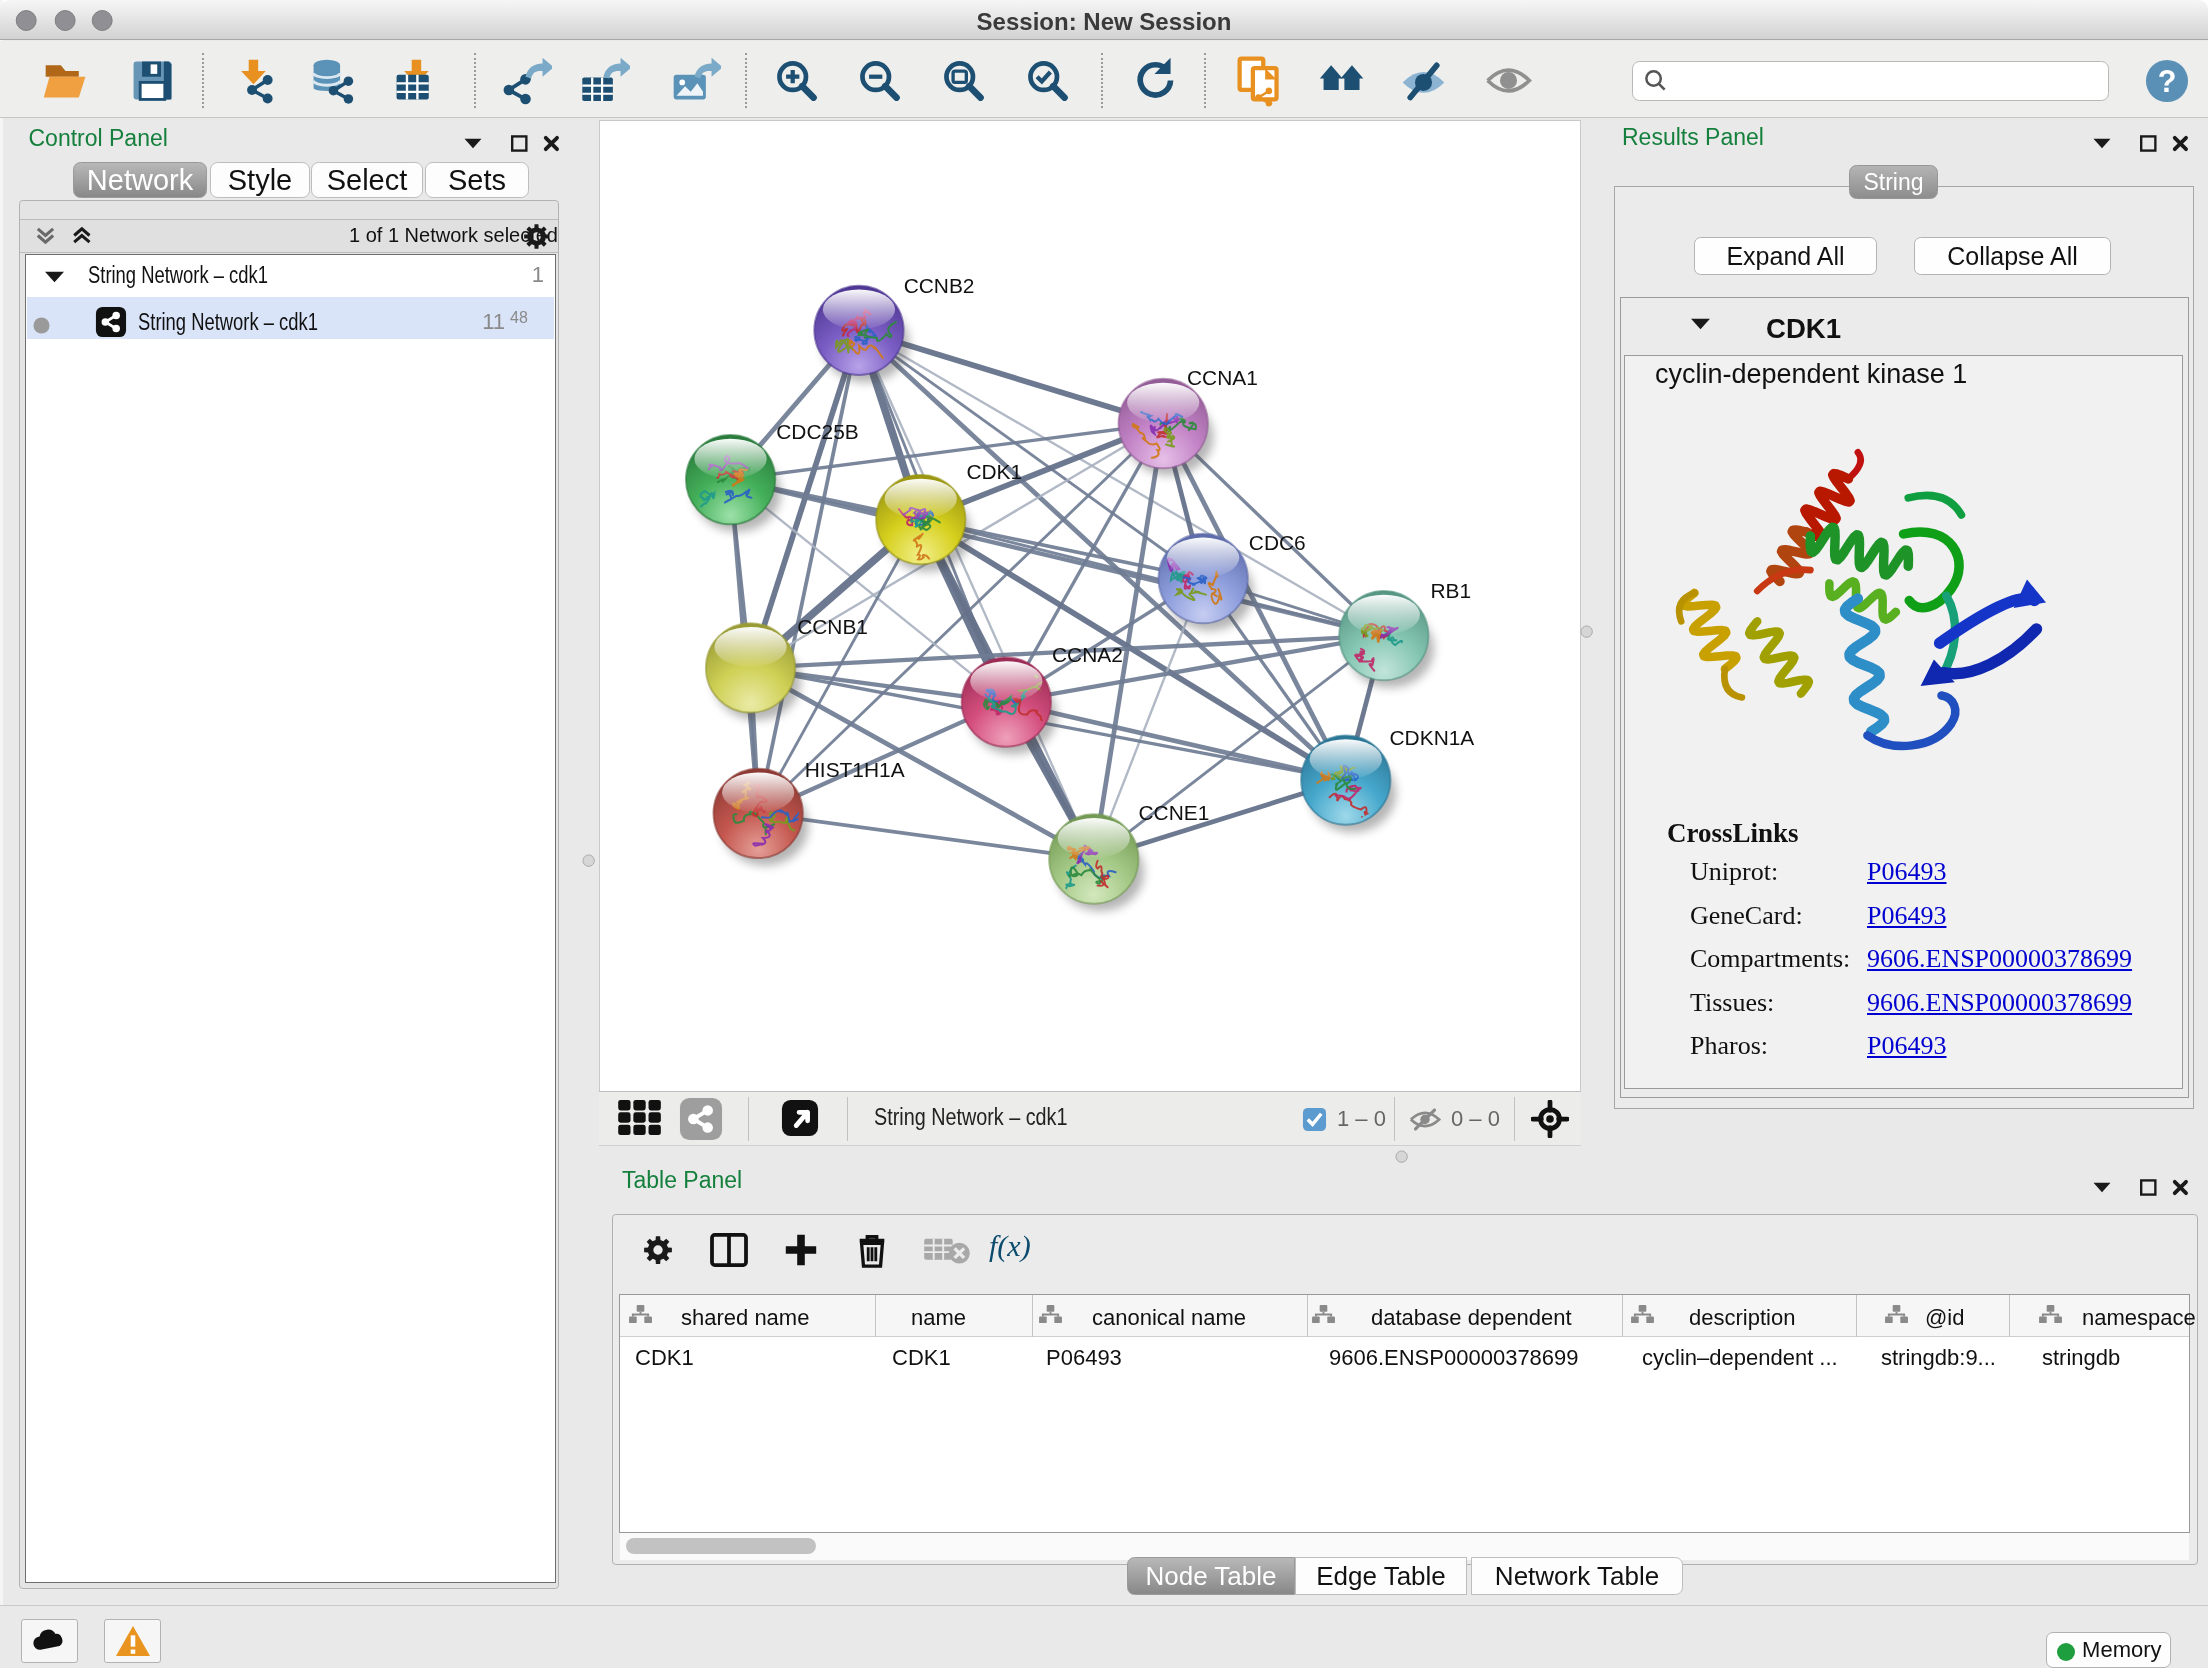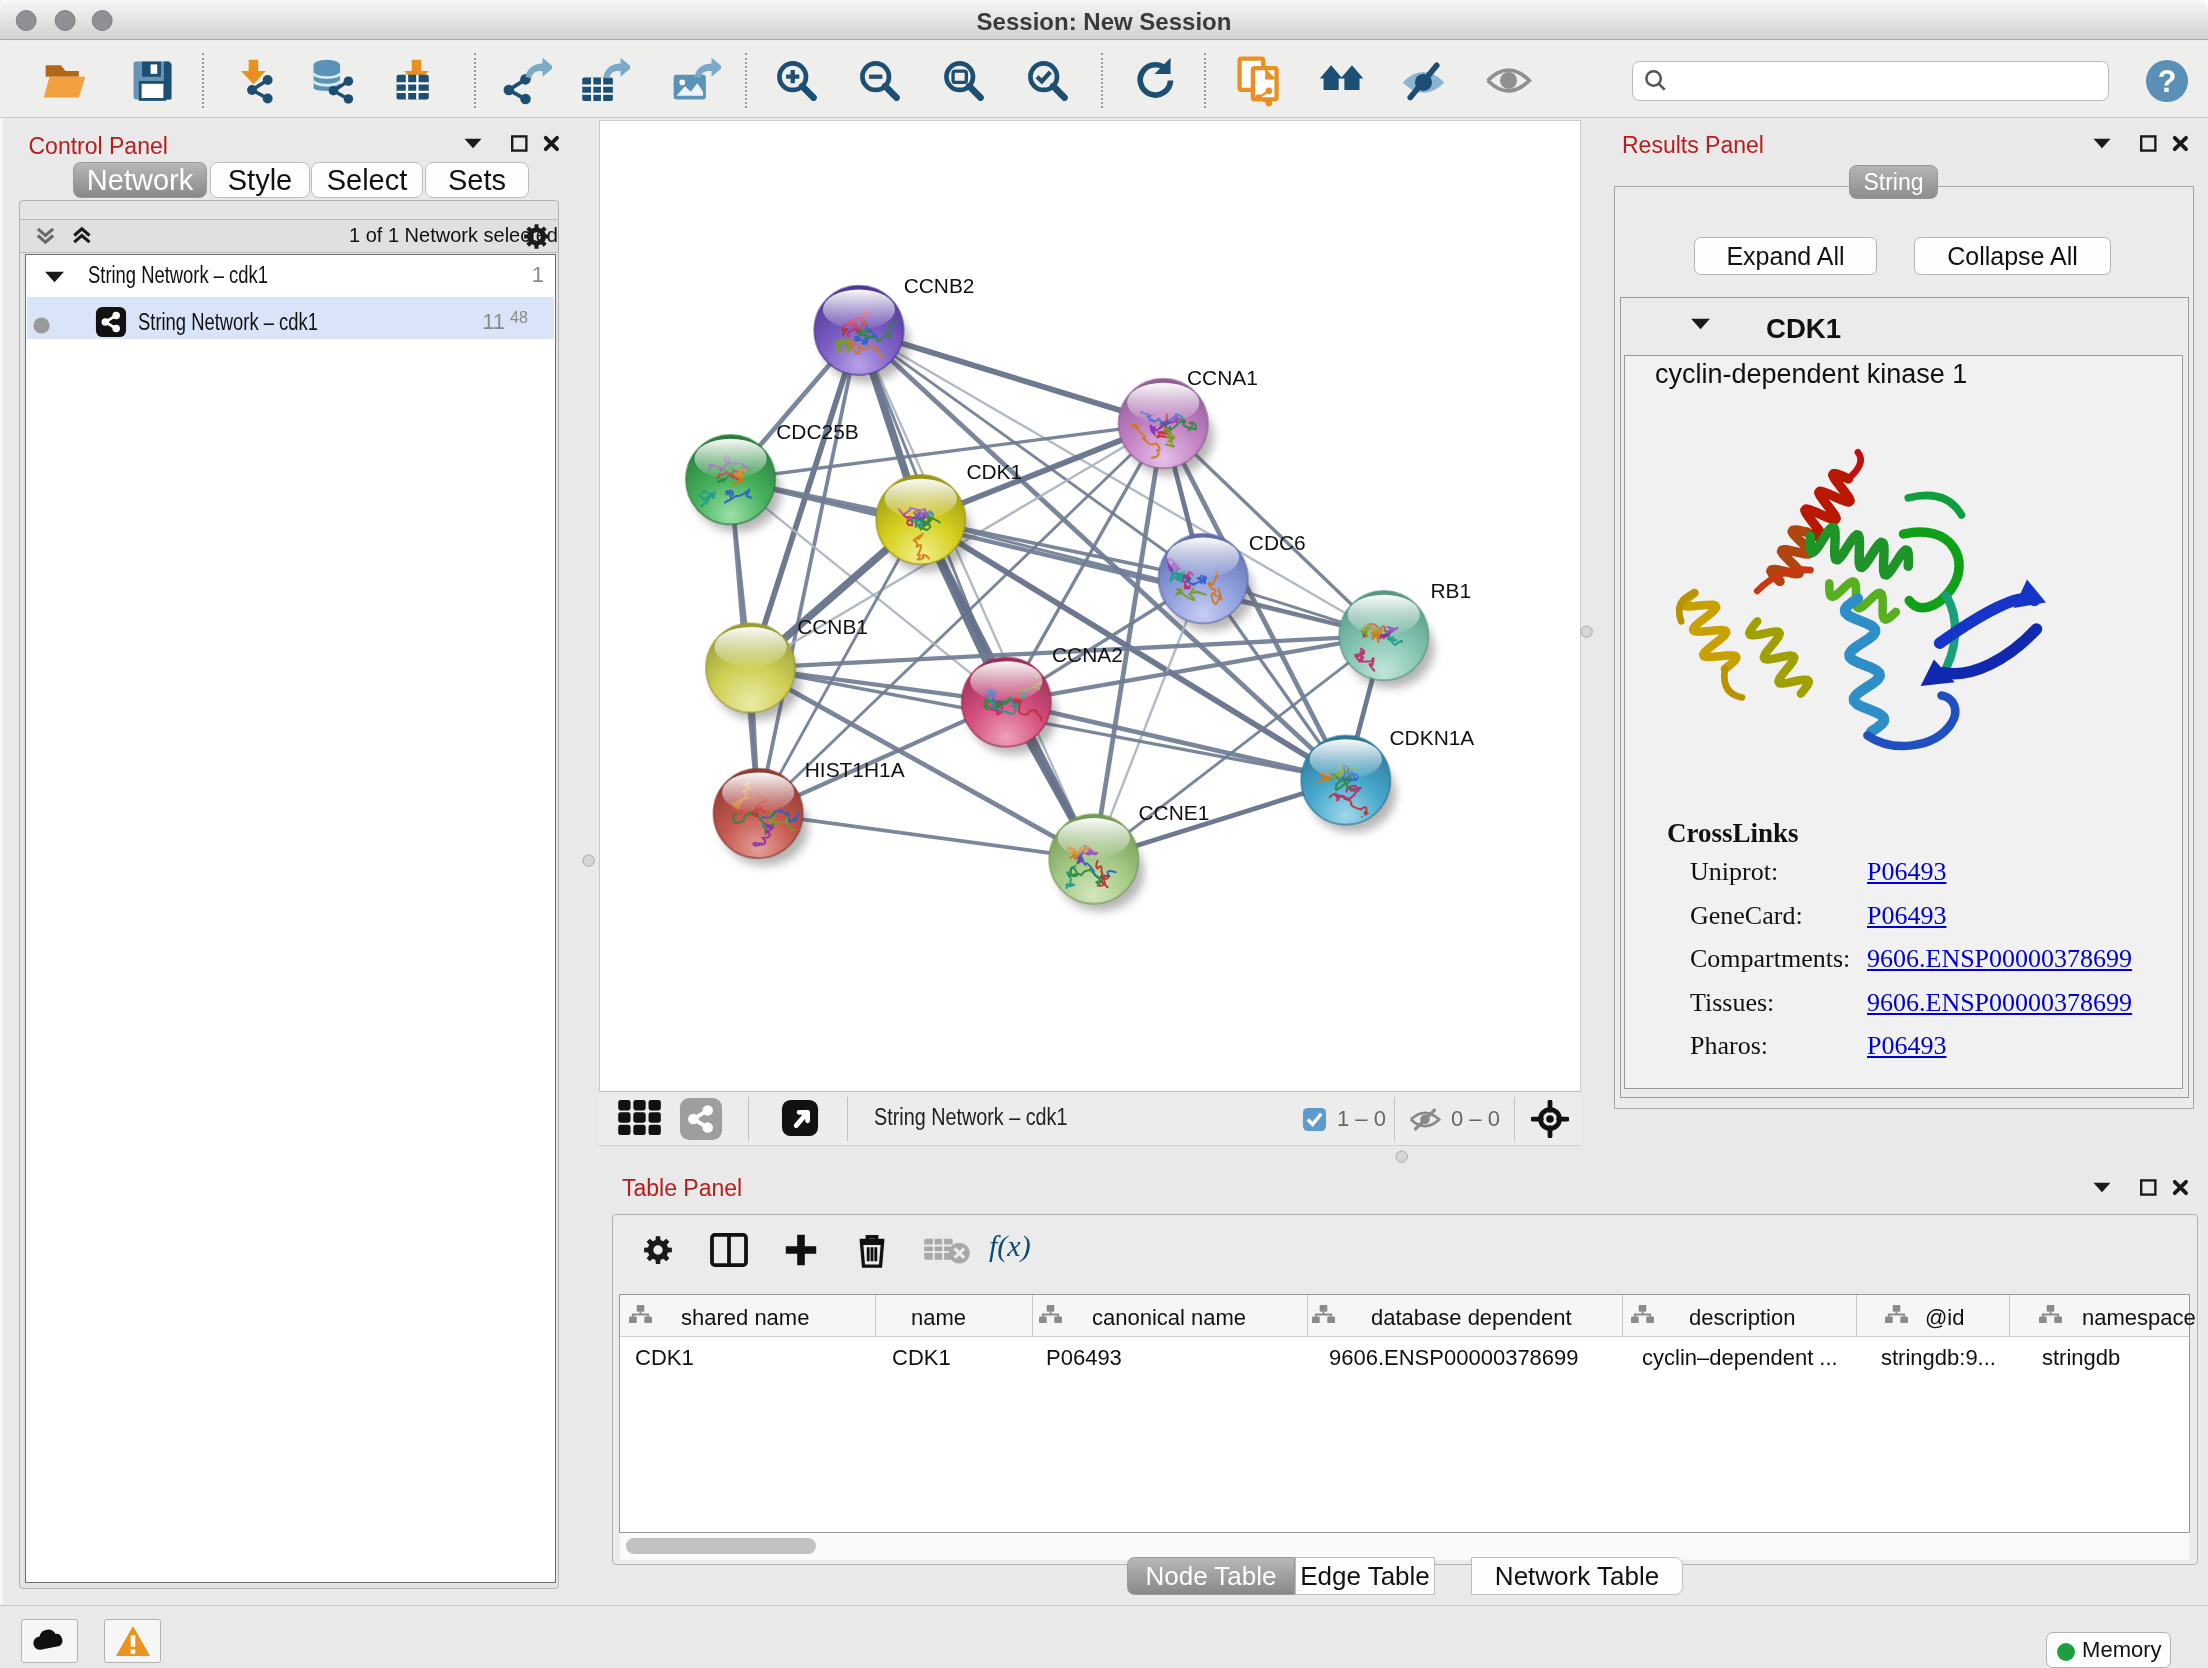--- a/index.html
+++ b/index.html
@@ -1,17 +1,17 @@
 <!DOCTYPE html>
 <html style="font-size:15px"><head><meta charset="utf-8"><style>
 * { margin:0; padding:0; box-sizing:border-box; }
 body { width:2208px; height:1668px; font-family:"Liberation Sans",sans-serif; background:#e9e9e9;
        position:relative; overflow:hidden; }
 .abs { position:absolute; }
-.panel-title { font-size:23px; color:#b91c1c;margin-top:8px; }
+.panel-title { font-size:23px; color:#15803d; }
 .tab { position:absolute; height:36px; border:1px solid #bdbdbd; background:#fdfdfd; color:#111;
         font-size:29px; text-align:center; line-height:34px; border-radius:7.6px; }
 .tab.act { background:linear-gradient(#b8b8b8,#888); color:#fff; border-color:#9a9a9a; }
 .btn { position:absolute; background:#fefefe; border:1px solid #b3b3b3; border-radius:6.7px;
         font-size:25px; color:#111; text-align:center; }
 a.lnk { color:#0000d0; text-decoration:underline; }
 </style></head><body>
 
 <div class="abs" style="left:0;top:0;width:13.3px;height:13.3px;background:#ffffff"></div>
 <div class="abs" style="left:2208px;top:0;width:0;height:13.3px;background:#ffffff;margin-left:-13.3px;padding-left:13.3px"></div>
@@ -700,21 +700,21 @@
  <span style="position:absolute;left:426px;top:7.6px">P06493</span>
  <span style="position:absolute;left:709px;top:7.6px">9606.ENSP00000378699</span>
  <span style="position:absolute;left:1022px;top:7.6px">cyclin–dependent ...</span>
  <span style="position:absolute;left:1261px;top:7.6px">stringdb:9...</span>
  <span style="position:absolute;left:1422px;top:7.6px">stringdb</span>
 </div>
 <div class="abs" style="left:620px;top:1533px;width:1569px;height:27px;background:#fafafa"></div>
 <div class="abs" style="left:626px;top:1538px;width:190px;height:16px;background:#c2c2c2;border-radius:8.6px"></div>
 
 <div class="tab act" style="left:1127px;top:1557px;width:168px;height:38px;line-height:36px;border-radius:7.6px 0 0 7.6px;font-size:26px">Node Table</div>
-<div class="tab" style="left:1295px;top:1557px;width:140px;height:38px;line-height:36px;border-radius:0;font-size:26px">Edge Table</div>
+<div class="tab" style="left:1295px;top:1557px;width:172px;height:38px;line-height:36px;border-radius:0;font-size:26px">Edge Table</div>
 <div class="tab" style="left:1471px;top:1557px;width:212px;height:38px;line-height:36px;border-radius:0 7.6px 7.6px 0;font-size:26px">Network Table</div>
 
 <div class="abs" style="left:0;top:1605px;width:2208px;height:63px;background:#e9e9e9;border-top:1.9px solid #c9c9c9"></div>
 <div class="abs" style="left:21px;top:1619px;width:57px;height:44px;background:#f6f6f6;border:1px solid #b2b2b2;border-radius:2.9px">
  <svg width="38" height="28.5" viewBox="0 0 40 30" style="margin:6.7px 0 0 8.6px">
   <path d="M10 24 a7 7 0 0 1 -1 -14 a9 9 0 0 1 17 -2 a6.5 6.5 0 0 1 4 12 z" fill="#111"></path>
   <circle cx="27" cy="12" r="5" fill="#111"></circle>
     </svg>
 </div>
 <div class="abs" style="left:104px;top:1619px;width:57px;height:44px;background:#f6f6f6;border:1px solid #b2b2b2;border-radius:2.9px">

